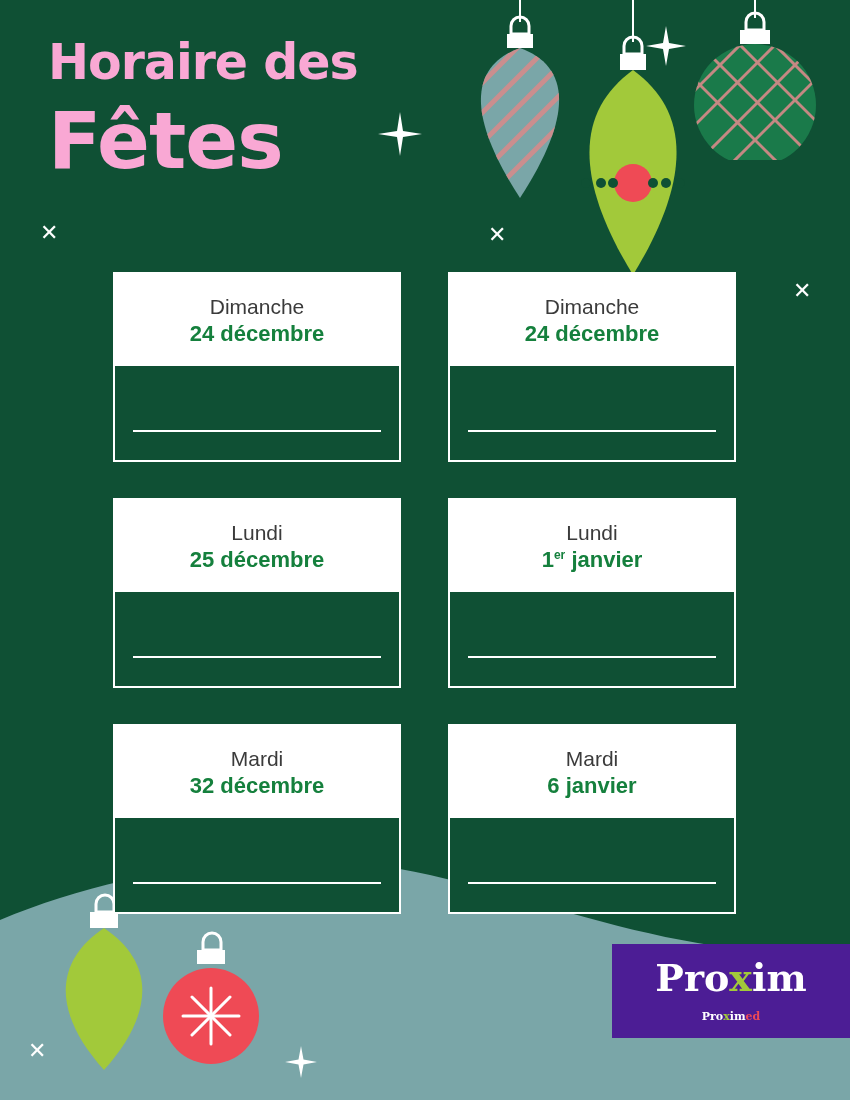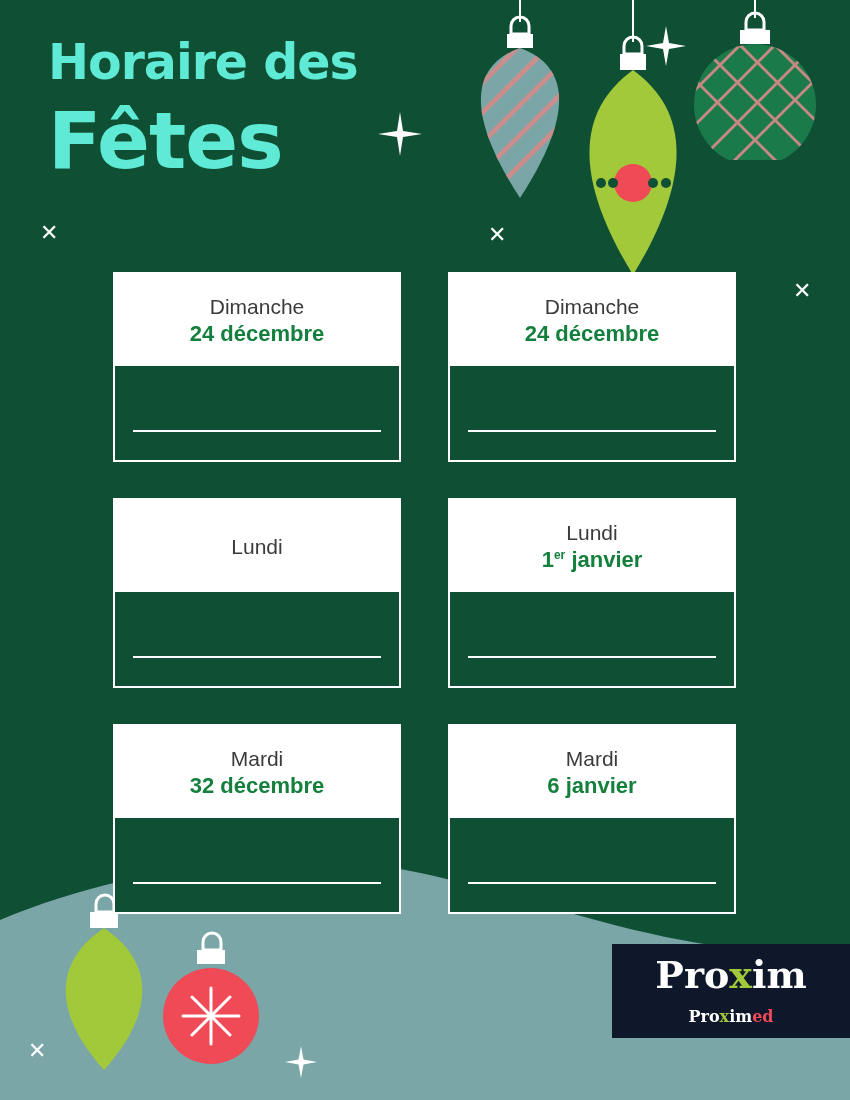--- a/index.html
+++ b/index.html
@@ -21,21 +21,21 @@
     left: 0; bottom: 0;
     width: 850px; height: 330px;
     z-index: 0;
   }
 
   
   .title-block {
     position: absolute;
     left: 48px; top: 38px;
     z-index: 6;
-    color: #5eead4;
+    color: #f9a8d4;
   }
   .title-line1 {
     font-size: 49px;
     font-weight: bold;
     letter-spacing: -1px;
     line-height: 1.0;
     font-family: "DejaVu Sans", sans-serif;
   }
   .title-line2 {
     font-size: 78px;
@@ -114,40 +114,40 @@
   .sparkle { position: absolute; z-index: 4; }
 
   
   .orn { position: absolute; z-index: 3; }
 
   
   .logo-box {
     position: absolute;
     right: 0px; bottom: 62px;
     width: 238px; height: 94px;
-    background: #0f172a;
+    background: #4c1d95;
     z-index: 8;
     display: flex;
     flex-direction: column;
     align-items: center;
     justify-content: center;
   }
   .logo-main {
     color: #ffffff;
     font-size: 38px;
     font-weight: bold;
     letter-spacing: 0px;
     font-family: "DejaVu Serif", serif;
     line-height: 1;
     position: relative;
   }
   .logo-main .x-green { color: #a2c93a; }
   .logo-sub {
     color: #ffffff;
-    font-size: 16px;
+    font-size: 11px;
     font-weight: bold;
     font-family: "DejaVu Serif", serif;
     margin-top: 13px;
   }
   .logo-sub .x-green { color: #a2c93a; }
   .logo-sub .ed-red { color: #ef4a55; }
 </style>
 </head>
 <body>
 
@@ -270,20 +270,21 @@
         <div class="card-date">24 décembre</div>
       </div>
       <div class="card-body">
         <div class="write-line"></div>
       </div>
     </div>
 
     <div class="card">
       <div class="card-head">
         <div class="card-day">Lundi</div>
+        <div class="card-date">25 décembre</div>
       </div>
       <div class="card-body">
         <div class="write-line"></div>
       </div>
     </div>
 
     <div class="card">
       <div class="card-head">
         <div class="card-day">Lundi</div>
         <div class="card-date"><span>1</span><sup>er</sup><span> janvier</span></div>

